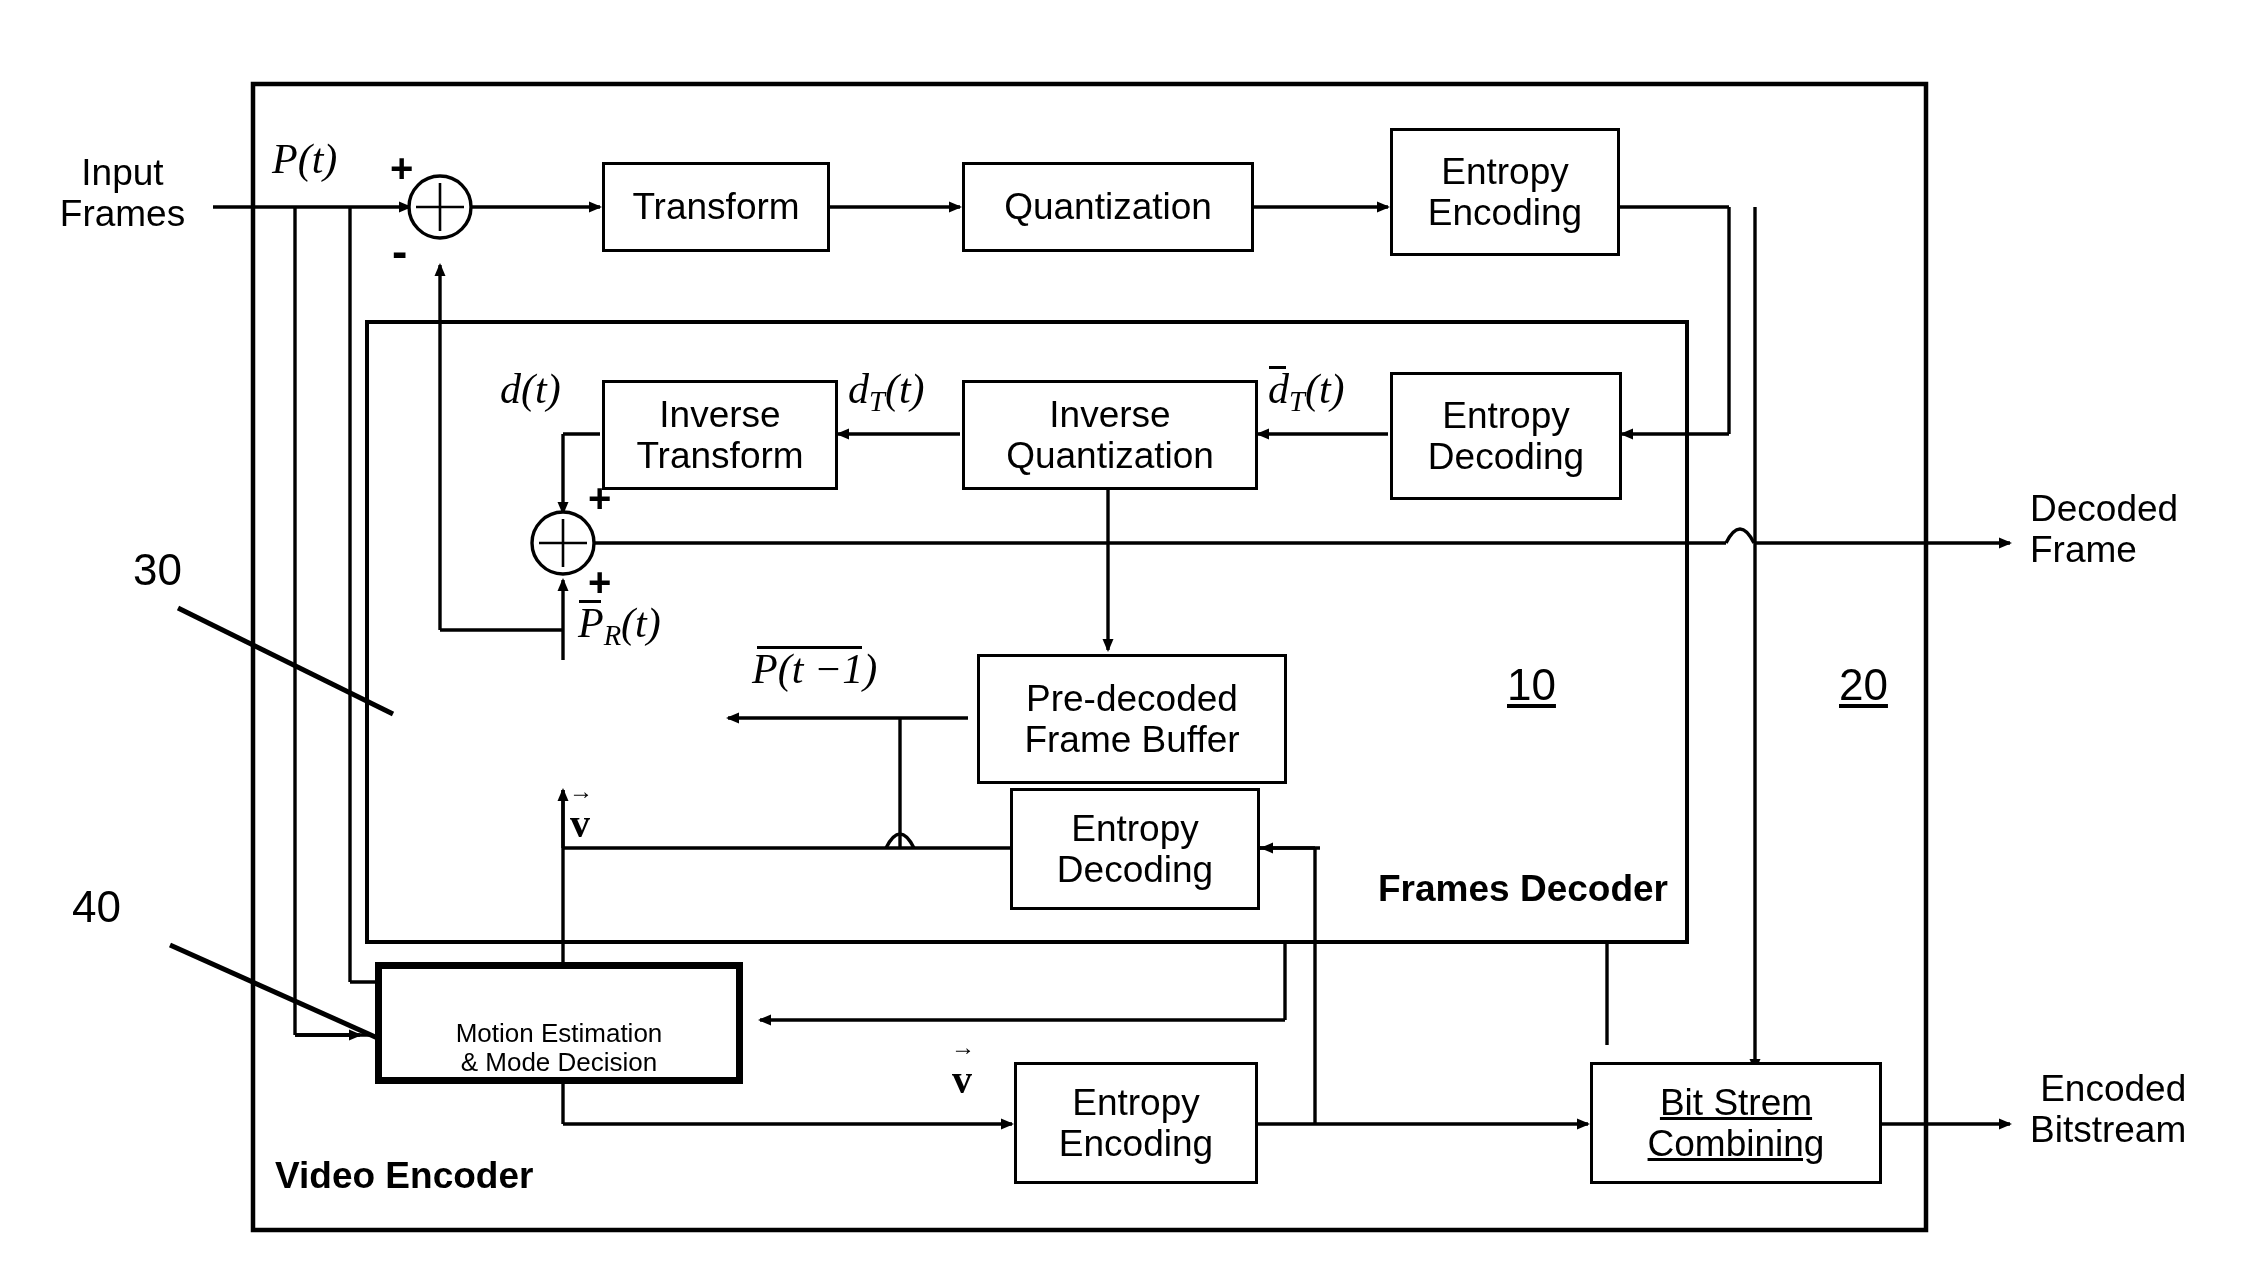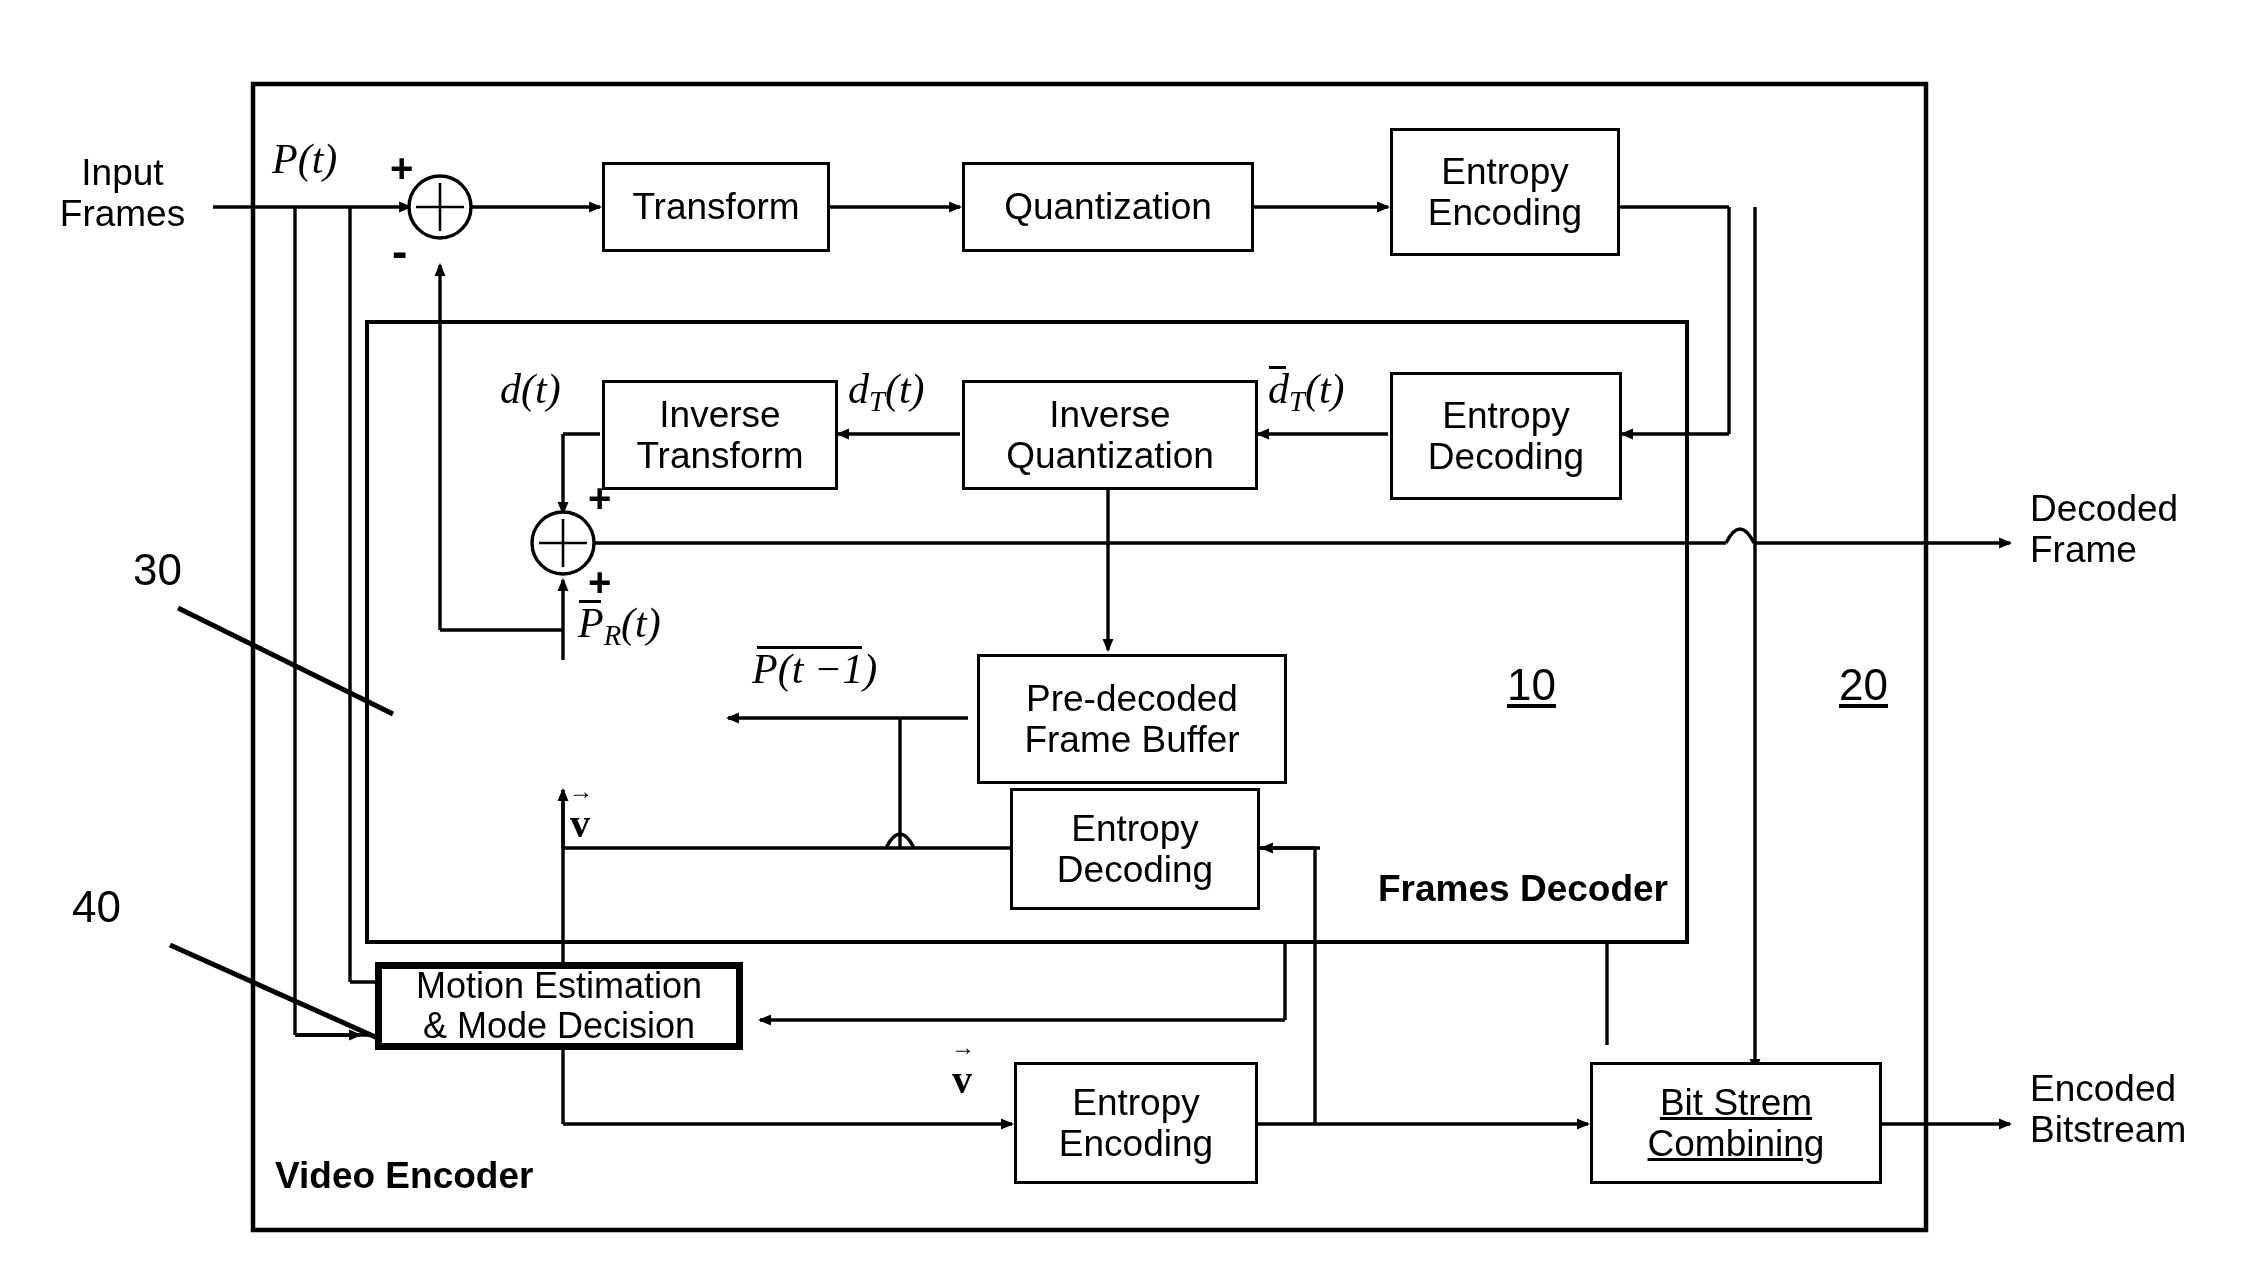--- a/index.html
+++ b/index.html
@@ -167,42 +167,42 @@
   <div class="blk" style="left:968px;top:654px;width:310px;height:130px;white-space:pre-line;margin-left:9px;">
     <span>Pre-decoded
 Frame Buffer</span>
   </div>
 
   <div class="blk" style="left:1010px;top:788px;width:250px;height:122px;white-space:pre-line;">
     <span>Entropy
 Decoding</span>
   </div>
 
-  <div class="blk thick" style="left:375px;top:962px;width:368px;height:88px;white-space:pre-line;font-size:36px;">
+  <div class="blk thick" style="left:375px;top:962px;width:368px;height:122px;white-space:pre-line;font-size:26px;align-items:flex-end;">
     <span>Motion Estimation
 &amp; Mode Decision</span>
   </div>
 
   <div class="blk" style="left:1014px;top:1062px;width:244px;height:122px;white-space:pre-line;">
     <span>Entropy
 Encoding</span>
   </div>
 
   <div class="blk" style="left:1590px;top:1062px;width:292px;height:122px;white-space:pre-line;text-decoration:underline;">
     <span>Bit Strem
 Combining</span>
   </div>
 
   <div class="lbl ctr" style="left:40px;top:152px;width:165px;white-space:pre-line;">Input
 Frames</div>
 
   <div class="lbl" style="left:2030px;top:488px;white-space:pre-line;">Decoded
 Frame</div>
 
-  <div class="lbl" style="left:2030px;top:1068px;white-space:pre-line;">Encoded
+  <div class="lbl" style="left:2030px;top:1068px;white-space:pre-line;text-align:right;">Encoded
 Bitstream</div>
 
   <div class="lbl bold" style="left:275px;top:1155px;">Video Encoder</div>
 
   <div class="lbl bold" style="left:1378px;top:868px;">Frames Decoder</div>
 
   <div class="refnum" style="left:133px;top:545px;">30</div>
 
   <div class="refnum" style="left:72px;top:882px;">40</div>
 

